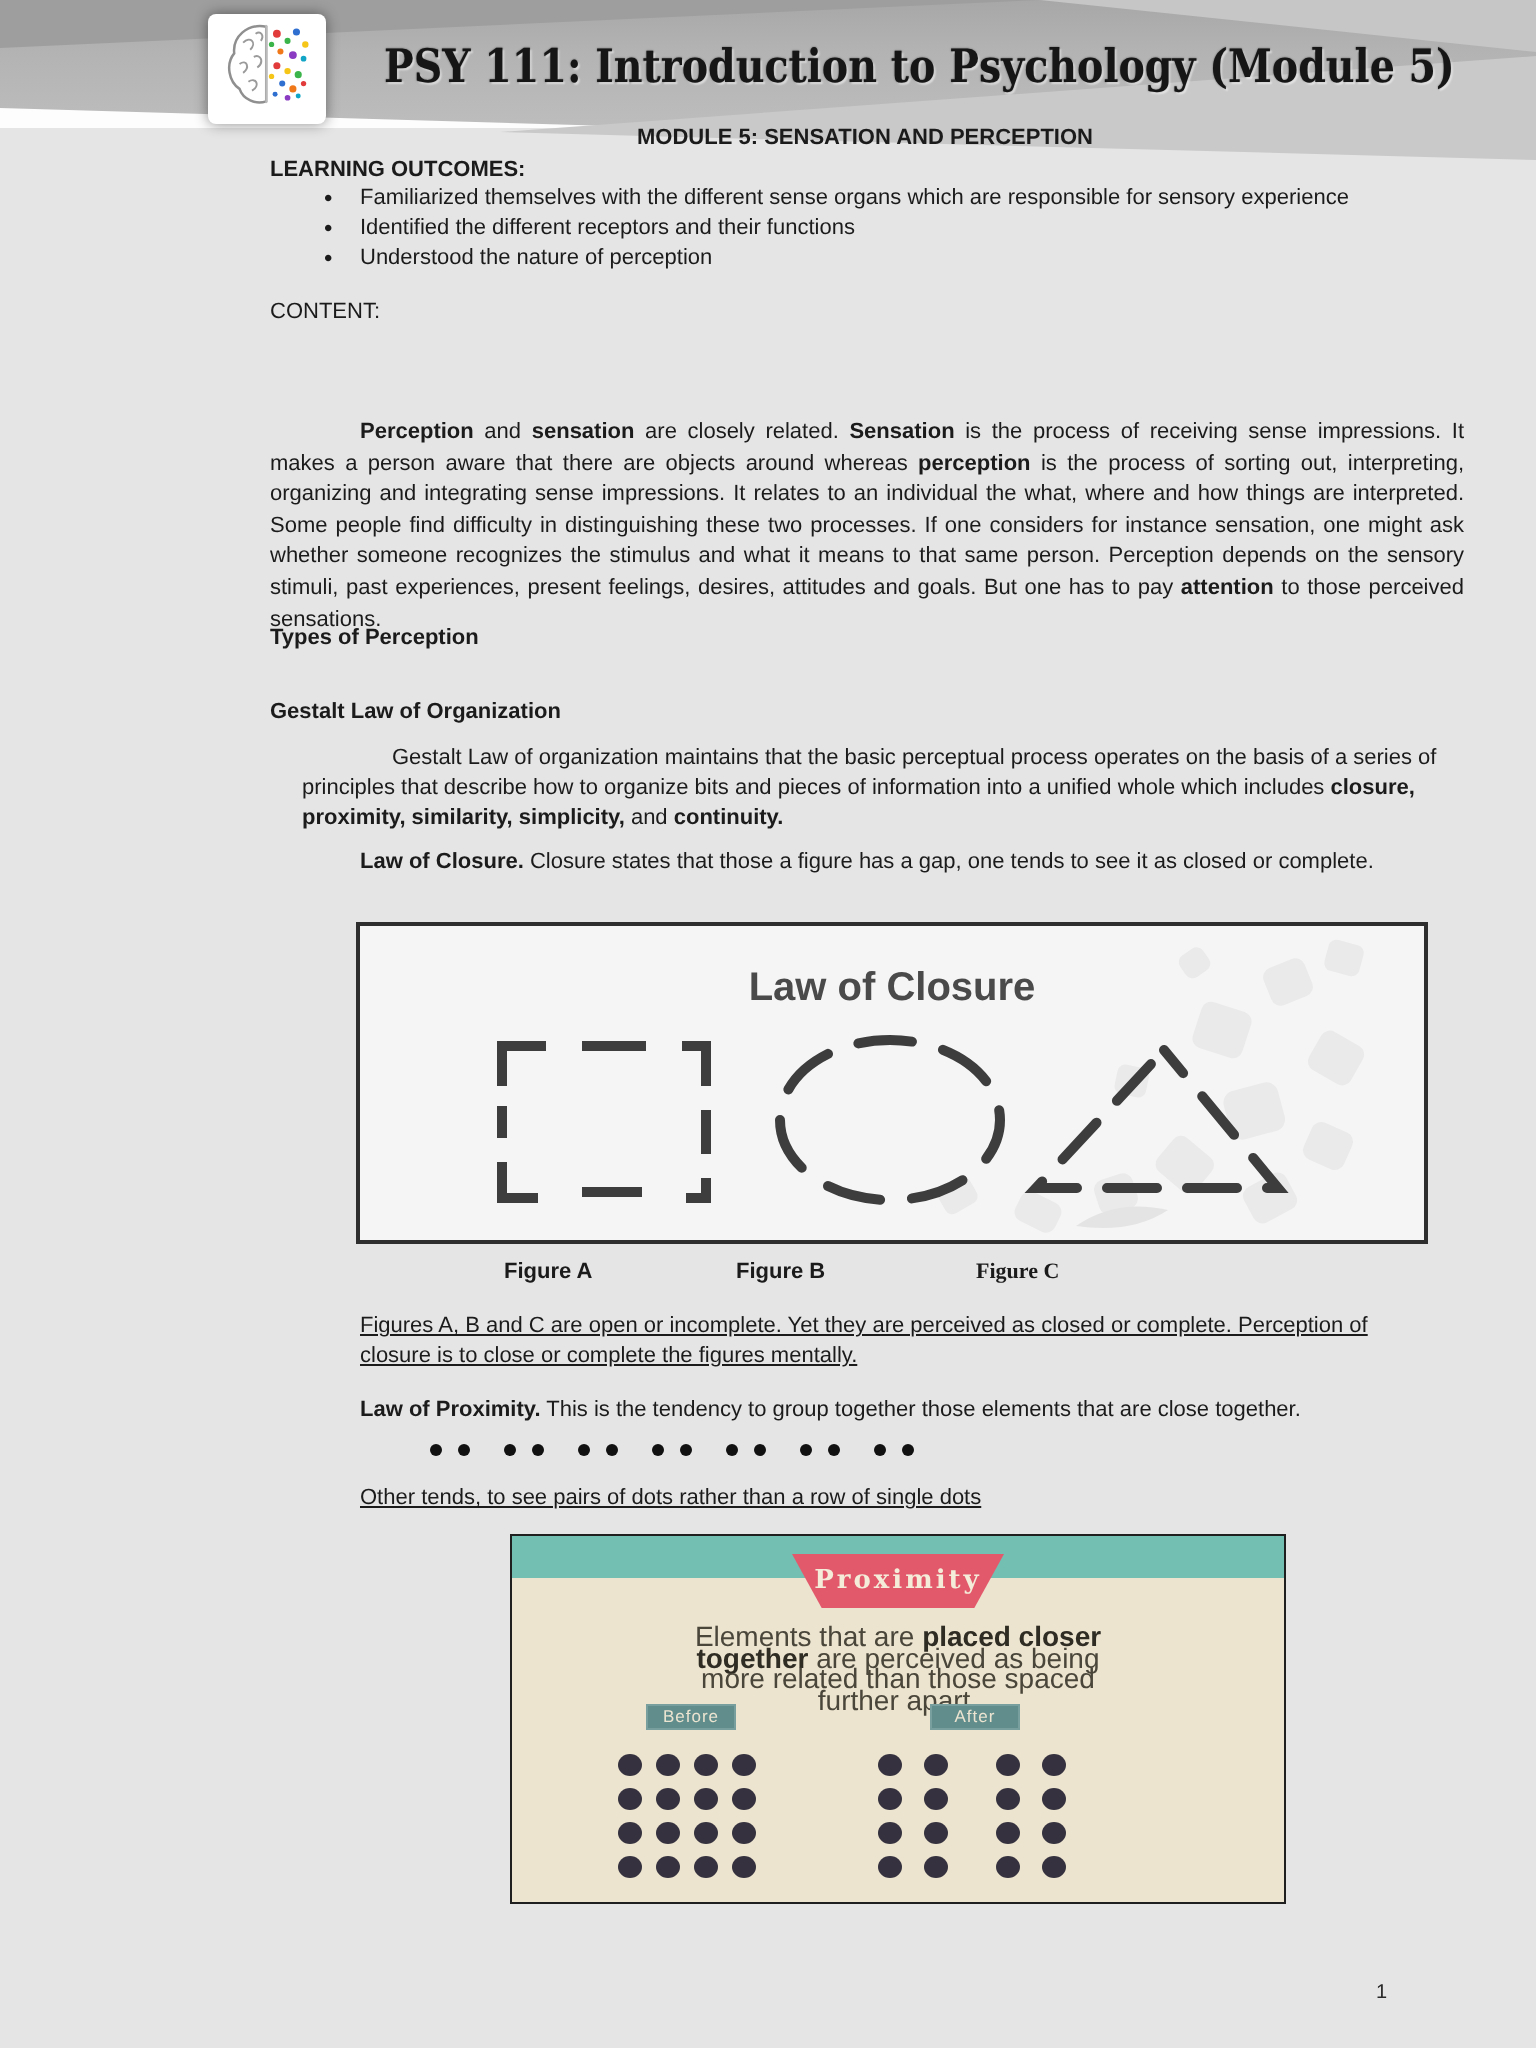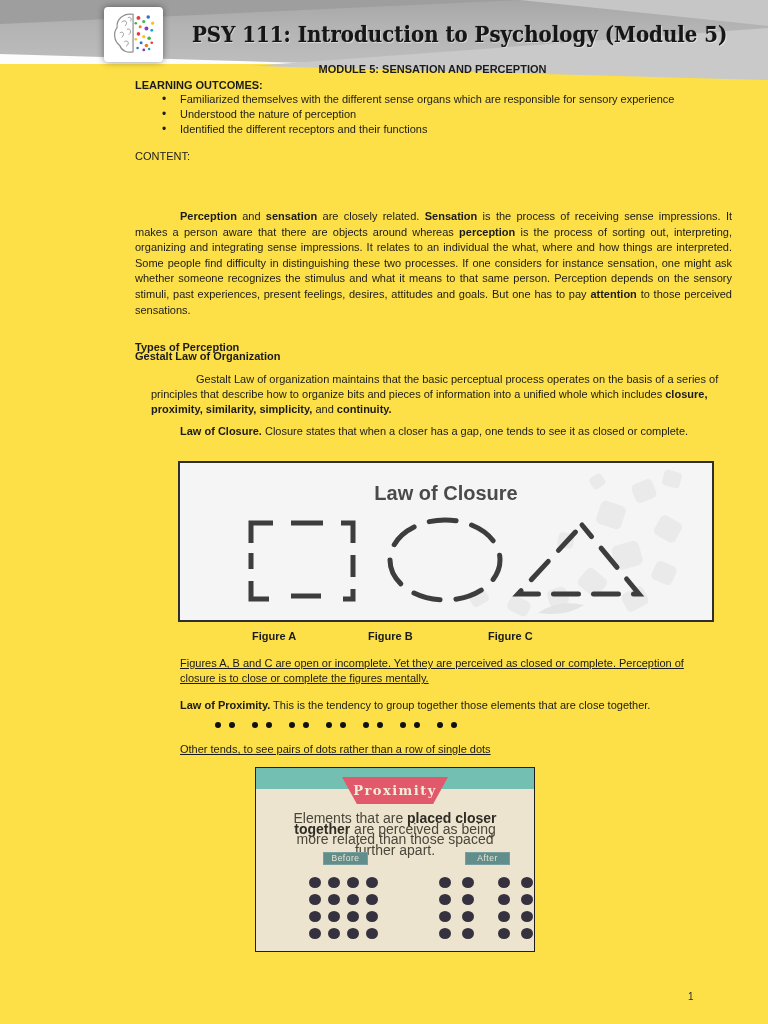--- a/index.html
+++ b/index.html
@@ -1,19 +1,19 @@
 <!DOCTYPE html>
 <html><head>
 <meta charset="utf-8">
 <style>
   * { margin:0; padding:0; box-sizing:border-box; }
   html,body { background:#ffffff; }
   .page {
     position:relative; width:768px; height:1024px; margin:0 auto;
-    background:#fde047; overflow:hidden;
+    background:#e5e5e5; overflow:hidden;
     font-family:"Liberation Sans", sans-serif; color:#1b1b1b;
   }
   
   .hdr { position:absolute; left:0; top:0; width:768px; height:92px; }
   .hdr .layer { position:absolute; left:0; top:0; width:768px; height:92px; }
   .hdr .band   { height:64px; background:linear-gradient(180deg,#a7a7a7 0%,#b3b3b3 40%,#bdbdbd 100%); }
   .hdr .topdark  { clip-path:polygon(0 0,520px 0,0 24px); background:#9e9e9e; height:64px; }
   .hdr .toplight { clip-path:polygon(520px 0,768px 0,768px 26px); background:#c6c6c6; height:64px; }
   .hdr .whitecut { clip-path:polygon(0 54px,340px 64px,0 64px); background:#fdfdfd; height:64px; }
   .hdr .wedge    { clip-path:polygon(250px 66px,768px 28px,768px 80px); background:#c9c9c9; }
@@ -34,42 +34,42 @@
   .module-heading { left:135px; top:62px; width:595px; text-align:center; font-weight:bold; }
   .lo-heading { left:135px; top:78px; font-weight:bold; }
   .lo-list { left:160px; top:92px; width:560px; list-style:none; }
   .lo-list li { position:relative; padding-left:20px; line-height:15px; }
   .lo-list li::before { content:"\2022"; position:absolute; left:2px; font-size:12px; }
   .content-heading { left:135px; top:149px; font-weight:normal; }
   .para { left:135px; top:0; width:597px; }
   .indent { text-indent:45px; }
   .p-intro   { top:169px; }
   .p-percep  { top:209px; text-align:justify; line-height:15.6px; }
-  .types-heading   { left:135px; top:340px; font-weight:bold; }
+  .types-heading   { left:135px; top:312px; font-weight:bold; }
   .gestalt-heading { left:135px; top:349px; font-weight:bold; }
   .p-gestalt { top:372px; width:585px;margin-left:16px; }
   .p-closure { top:424px; width:585px; }
   .p-figures { left:180px; top:656px; width:522px;text-decoration:underline; }
   .p-proxim  { left:180px; top:698px; width:560px; }
   .p-other   { left:180px; top:742px; width:560px;text-decoration:underline; }
   
   .closure-fig {
     position:absolute; left:178px; top:461px; width:536px; height:161px;
     background:#f5f5f5; border:2px solid #2e2e2e;
   }
   .closure-fig svg { display:block; width:100%; height:100%; }
   .fig-label { position:absolute; top:630px; font-size:11px; font-weight:bold; }
-  .fl-a { left:252px; } .fl-b { left:368px; } .fl-c { left:488px; }
+  .fl-a { left:252px; } .fl-b { left:368px; } .fl-c { left:488px;font-family:Liberation Serif, serif; }
   
   .pairs-row { position:absolute; left:215px; top:722px; display:flex; gap:17px; align-items:center; }
   .pair { display:flex; gap:8px; }
   .pair .dot { width:6px; height:6px; border-radius:50%; background:#111; }
   
   .prox {
-    position:absolute; left:255px; top:767px; width:280px; height:185px;
+    position:absolute; left:255px; top:767px; width:388px; height:185px;
     background:var(--cream,#ece4cf); border:1px solid #1f1f1f;
   }
   .prox-teal { position:absolute; left:0; top:0; width:100%; height:21px; background:var(--teal,#73bfb2); }
   .prox-ribbon {
     position:absolute; left:50%; top:9px; transform:translateX(-50%);
     width:106px; height:27px; background:var(--pink,#e2596c);
     clip-path:polygon(0 0,100% 0,86% 100%,14% 100%);
     display:flex; align-items:center; justify-content:center;
   }
   .prox-ribbon span {
@@ -140,29 +140,29 @@
         </svg>
       </span>
     </div>
     <div class="hdr-title">PSY 111: Introduction to Psychology (Module 5)</div>
   </div>
 
   <div class="blk module-heading">MODULE 5: SENSATION AND PERCEPTION</div>
   <div class="blk lo-heading">LEARNING OUTCOMES:</div>
   <ul class="blk lo-list">
     <li>Familiarized themselves with the different sense organs which are responsible for sensory experience</li>
+    <li>Identified the different receptors and their functions</li>
     <li>Understood the nature of perception</li>
-    <li>Identified the different receptors and their functions</li>
   </ul>
   <div class="blk content-heading">CONTENT:</div>
   <div class="blk para indent p-percep"><b>Perception</b><span> and </span><b>sensation</b><span> are closely related. </span><b>Sensation</b><span> is the process of receiving sense impressions. It makes a person aware that there are objects around whereas </span><b>perception</b><span> is the process of sorting out, interpreting, organizing and integrating sense impressions. It relates to an individual the what, where and how things are interpreted. Some people find difficulty in distinguishing these two processes. If one considers for instance sensation, one might ask whether someone recognizes the stimulus and what it means to that same person. Perception depends on the sensory stimuli, past experiences, present feelings, desires, attitudes and goals. But one has to pay </span><b>attention</b><span> to those perceived sensations.</span></div>
   <div class="blk types-heading">Types of Perception</div>
   <div class="blk gestalt-heading">Gestalt Law of Organization</div>
   <div class="blk para indent p-gestalt"><span>Gestalt Law of organization maintains that the basic perceptual process operates on the basis of a series of principles that describe how to organize bits and pieces of information into a unified whole which includes </span><b>closure, proximity, similarity, simplicity,</b><span> and </span><b>continuity.</b></div>
-  <div class="blk para indent p-closure"><b>Law of Closure.</b><span> Closure states that when a closer has a gap, one tends to see it as closed or complete.</span></div>
+  <div class="blk para indent p-closure"><b>Law of Closure.</b><span> Closure states that those a figure has a gap, one tends to see it as closed or complete.</span></div>
 
   <div class="closure-fig">
     <svg viewBox="0 0 476 157">
       <g fill="#eaeaea">
         <rect x="390" y="40" width="26" height="24" rx="5" transform="rotate(18 403 52)"></rect>
         <rect x="425" y="18" width="22" height="20" rx="5" transform="rotate(-22 436 28)"></rect>
         <rect x="448" y="55" width="24" height="22" rx="5" transform="rotate(30 460 66)"></rect>
         <rect x="405" y="80" width="28" height="25" rx="6" transform="rotate(-15 419 92)"></rect>
         <rect x="445" y="100" width="22" height="20" rx="5" transform="rotate(24 456 110)"></rect>
         <rect x="372" y="108" width="25" height="22" rx="5" transform="rotate(40 384 119)"></rect>

